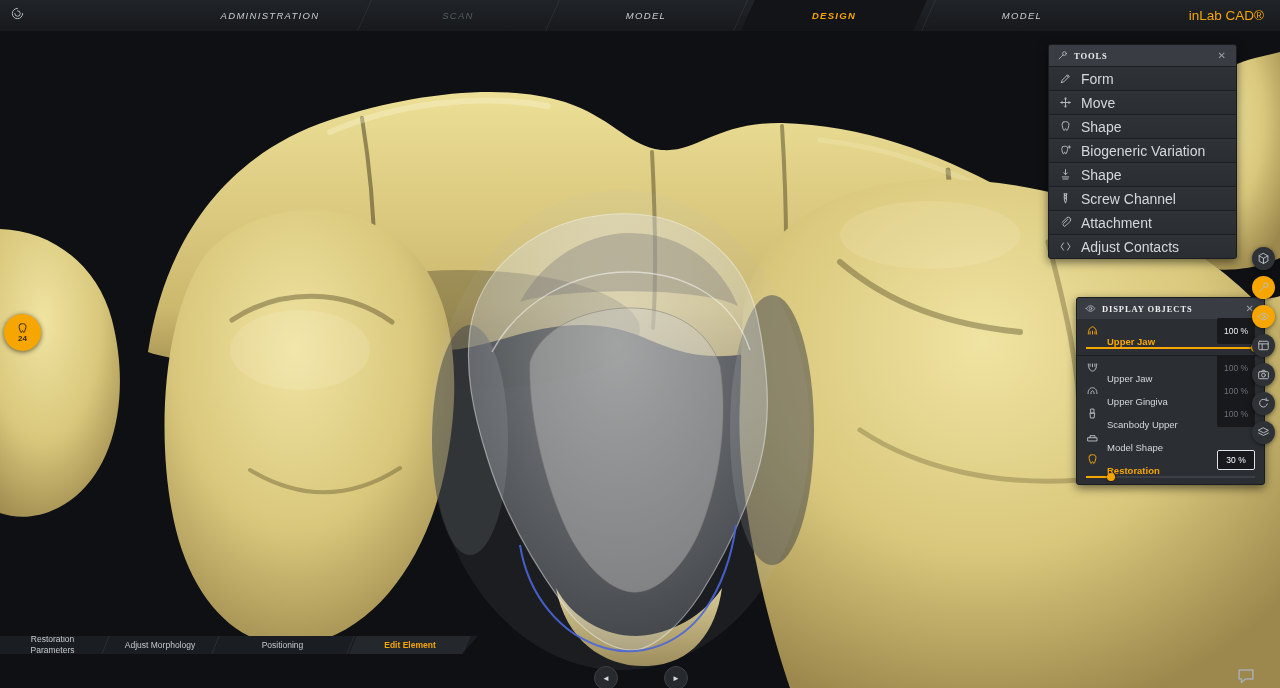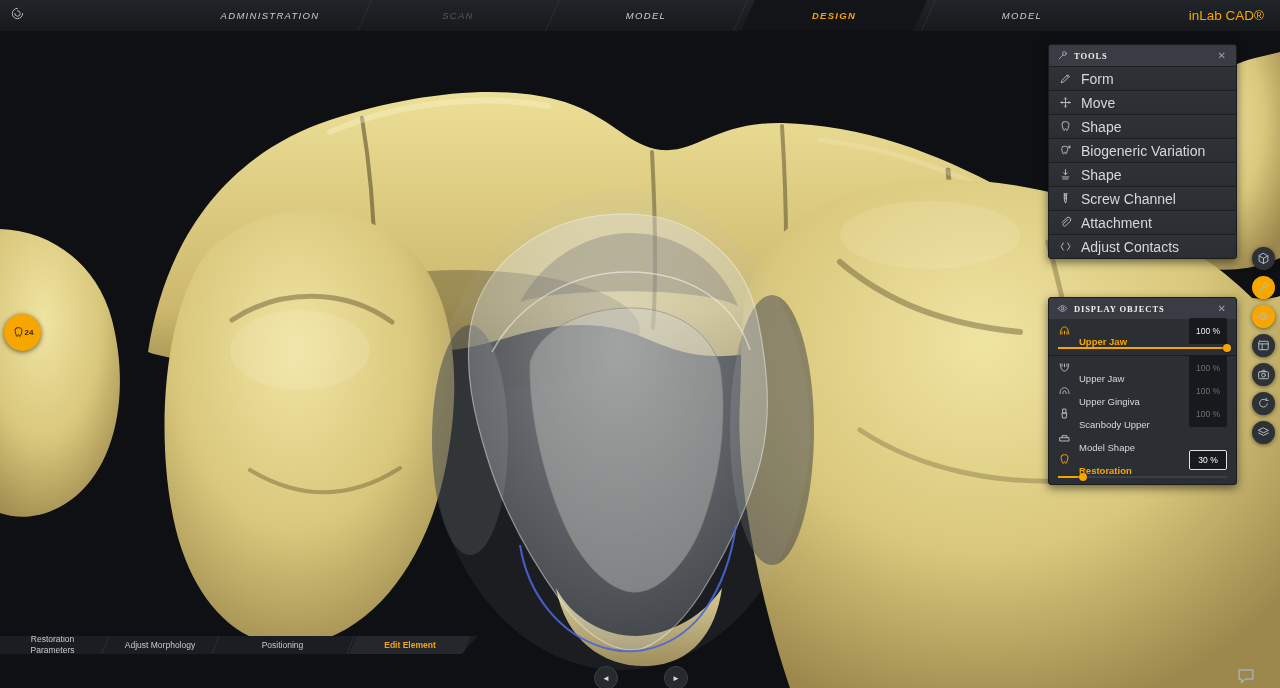--- a/index.html
+++ b/index.html
@@ -54,21 +54,21 @@
 
   
   .side-icons{position:absolute;right:5px;top:247px;display:flex;flex-direction:column;gap:6px;z-index:20;}
   .sicon{width:23px;height:23px;border-radius:50%;background:#2e3237;display:flex;align-items:center;
          justify-content:center;color:#c3c8cd;box-shadow:0 1px 4px rgba(0,0,0,0.5);cursor:pointer;}
   .sicon .ri{width:13px;height:13px;}
   .sicon--active{background:#f7a600;color:#2c2306;}
 
   
   .tooth-badge{position:absolute;left:4px;top:314px;width:37px;height:37px;border-radius:50%;
-        background:#f7a600;z-index:15;display:flex;flex-direction:row;align-items:center;
+        background:#f7a600;z-index:15;display:flex;flex-direction:column;align-items:center;
         justify-content:center;box-shadow:0 1px 5px rgba(0,0,0,0.6);cursor:pointer;}
   .tooth-badge .ri{color:#36290a;width:13px;height:13px;}
   .tb-num{font-size:8px;font-weight:bold;color:#36290a;margin-top:-1px;}
 
   
   .steps{position:absolute;left:0;top:636px;height:18px;width:478px;background:#1a1d21;z-index:12;
          display:flex;clip-path:polygon(0 0,478px 0,462px 100%,0 100%);}
   .step{position:relative;display:flex;align-items:center;justify-content:center;cursor:pointer;}
   .step::before{content:'';position:absolute;left:0;top:0;bottom:0;width:1px;background:rgba(255,255,255,0.08);
          transform:skewX(-22deg);}
@@ -334,21 +334,21 @@
       <span class="tlabel">Attachment</span>
       </div>
     <div class="trow">
       <svg class="ri">
           <use href="#sym-contacts"></use>
         </svg>
       <span class="tlabel">Adjust Contacts</span>
       </div>
   </section>
 
-  <section class="panel" style="left:1048px;top:297px">
+  <section class="panel" style="left:1076px;top:297px">
     <div class="phead">
       <svg class="ri" style="width:11px;height:11px">
           <use href="#sym-eye"></use>
         </svg>
       <span class="ptitle">DISPLAY OBJECTS</span>
       <span class="pclose">✕</span>
     </div>
     <div class="orow orow--active">
       <svg class="ri">
           <use href="#sym-upperjaw"></use>

